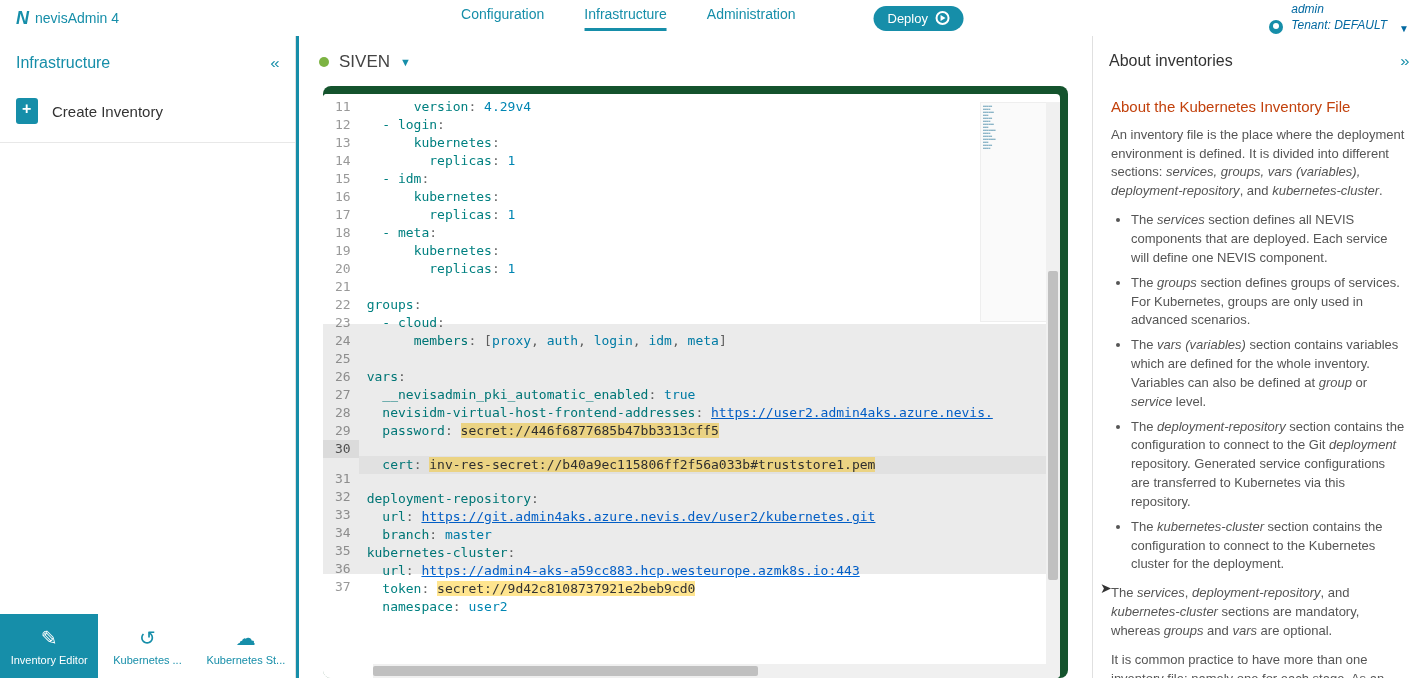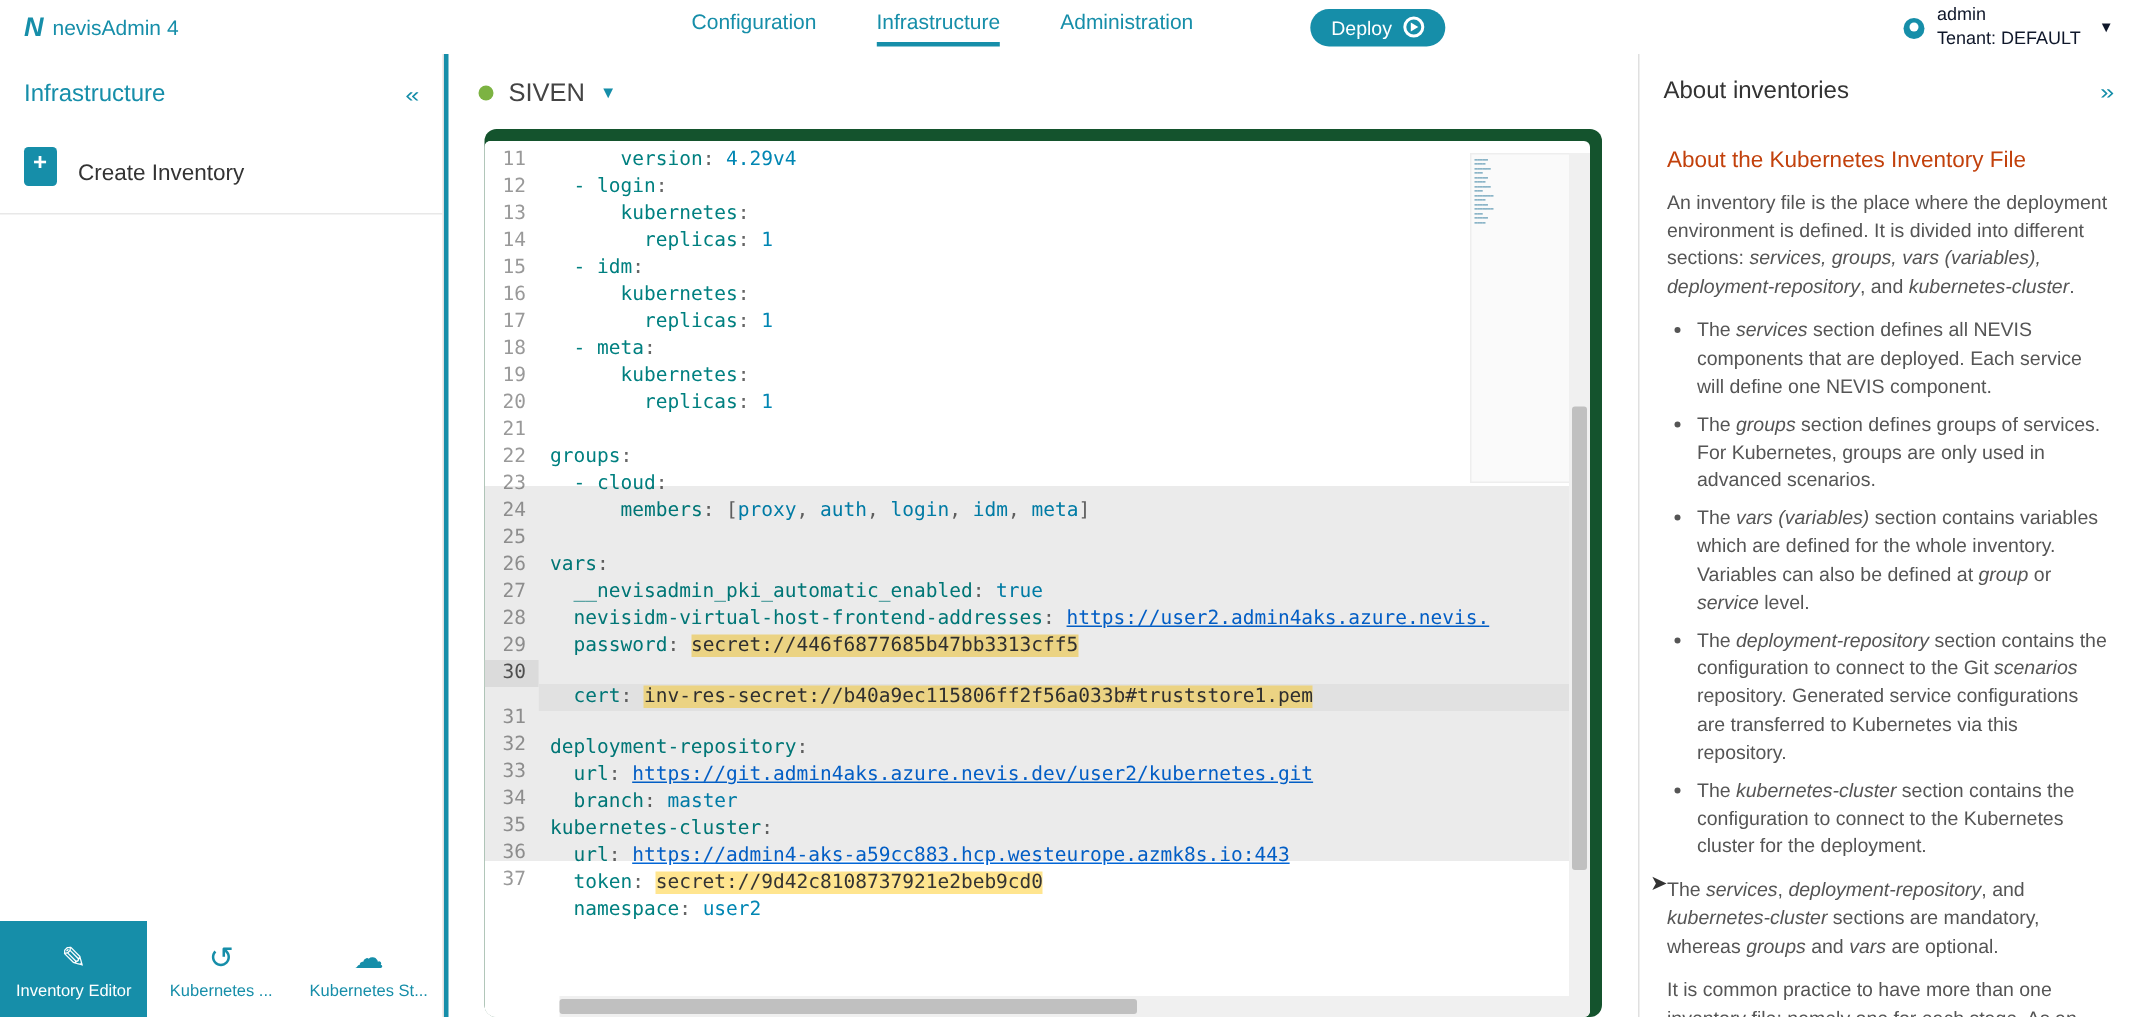--- a/index.html
+++ b/index.html
@@ -6,32 +6,32 @@
 body { font-family: -apple-system, BlinkMacSystemFont, "Segoe UI", Arial, sans-serif; font-size: 13px; color: #333; width: 1425px; height: 678px; overflow: hidden; background: #fff; }
 .top-bar { height: 36px; display: flex; align-items: center; padding: 0 16px; }
 .logo { display: flex; align-items: center; color: #168EA9; font-size: 14px; font-weight: 500; gap: 6px; }
 .logo-icon { font-style: italic; font-size: 18px; font-weight: bold; }
 .top-nav { margin-left: auto; margin-right: auto; display: flex; gap: 40px; position: absolute; left: 50%; transform: translateX(-50%); }
 .top-nav-item { color: #168EA9; font-size: 14px; cursor: pointer; padding-bottom: 6px; }
 .top-nav-item.active { border-bottom: 3px solid #168EA9; font-weight: 500; }
 .deploy-btn { background: #168EA9; color: #fff; border-radius: 14px; padding: 4px 14px; display: flex; align-items: center; gap: 8px; margin-left: 38px; cursor: pointer; }
 .deploy-circle { width: 14px; height: 14px; border-radius: 50%; border: 2px solid #fff; position: relative; }
 .deploy-circle::after { content: ""; position: absolute; left: 3px; top: 2px; border-left: 5px solid #fff; border-top: 3px solid transparent; border-bottom: 3px solid transparent; }
-.user-box { margin-left: auto; display: flex; align-items: center; gap: 8px; color: #0f172a; font-size: 12px; }
+.user-box { margin-left: auto; display: flex; align-items: flex-end; gap: 8px; color: #0369a1; font-size: 12px; font-style: italic; }
 .user-icon { width: 14px; height: 14px; border-radius: 50%; background: #168EA9; position: relative; margin-top: 2px; }
 .user-icon::after { content: ""; position: absolute; top: 3px; left: 4px; width: 6px; height: 6px; border-radius: 50%; background: #fff; }
 .user-lines { line-height: 1.3; }
 .chev-d { margin-left: 4px; font-size: 10px; }
 
 .main { display: flex; height: calc(678px - 36px); }
 .sidebar { width: 296px; border-right: 1px solid #e0e0e0; display: flex; flex-direction: column; }
 .side-header { display: flex; align-items: center; justify-content: space-between; padding: 18px 16px 16px; }
 .side-title { color: #168EA9; font-size: 16px; font-weight: 500; }
 .collapse-icon { color: #168EA9; font-size: 14px; transform: scaleX(1.2); cursor: pointer; }
-.create-inv { display: flex; align-items: flex-end; gap: 14px; padding: 10px 16px 18px; cursor: pointer; border-bottom: 1px solid #e8e8e8; }
+.create-inv { display: flex; align-items: center; gap: 14px; padding: 10px 16px 18px; cursor: pointer; border-bottom: 1px solid #e8e8e8; }
 .plus-doc { width: 22px; height: 26px; background: #168EA9; border-radius: 3px; position: relative; }
 .plus-doc::after { content: "+"; color: #fff; position: absolute; top: 2px; left: 6px; font-size: 16px; font-weight: bold; }
 .create-label { font-size: 15px; }
 .side-spacer { flex: 1; }
 .bottom-tabs { display: flex; height: 64px; }
 .btab { flex: 1; display: flex; flex-direction: column; align-items: center; justify-content: center; gap: 4px; font-size: 11px; cursor: pointer; }
 .btab.active { background: #168EA9; color: #fff; }
 .btab:not(.active) { color: #168EA9; }
 .btab-icon { font-size: 20px; }
 
@@ -191,21 +191,21 @@
       <div class="rp-title">About inventories</div>
       <div class="expand-icon">»</div>
     </div>
     <div class="rp-body">
       <h3>About the Kubernetes Inventory File</h3>
       <p><span>An inventory file is the place where the deployment environment is defined. It is divided into different sections: </span><em>services, groups, vars (variables), deployment-repository</em><span>, and </span><em>kubernetes-cluster</em><span>.</span></p>
       <ul>
         <li><span>The </span><em>services</em><span> section defines all NEVIS components that are deployed. Each service will define one NEVIS component.</span></li>
         <li><span>The </span><em>groups</em><span> section defines groups of services. For Kubernetes, groups are only used in advanced scenarios.</span></li>
         <li><span>The </span><em>vars (variables)</em><span> section contains variables which are defined for the whole inventory. Variables can also be defined at </span><em>group</em><span> or </span><em>service</em><span> level.</span></li>
-        <li><span>The </span><em>deployment-repository</em><span> section contains the configuration to connect to the Git </span><em>scenarios</em><span> repository. Generated service configurations are transferred to Kubernetes via this repository.</span></li>
+        <li><span>The </span><em>deployment-repository</em><span> section contains the configuration to connect to the Git </span><em>deployment</em><span> repository. Generated service configurations are transferred to Kubernetes via this repository.</span></li>
         <li><span>The </span><em>kubernetes-cluster</em><span> section contains the configuration to connect to the Kubernetes cluster for the deployment.</span></li>
       </ul>
       <p><span>The </span><em>services</em><span>, </span><em>deployment-repository</em><span>, and </span><em>kubernetes-cluster</em><span> sections are mandatory, whereas </span><em>groups</em><span> and </span><em>vars</em><span> are optional.</span></p>
       <p>It is common practice to have more than one inventory file: namely one for each stage. As an example: one inventory file describing the services used in your test stage and the second inventory file describing the services used in your production stage.</p>
 
     </div>
   </div>
 </div>
 
 <span class="cursor-ptr">➤</span>

